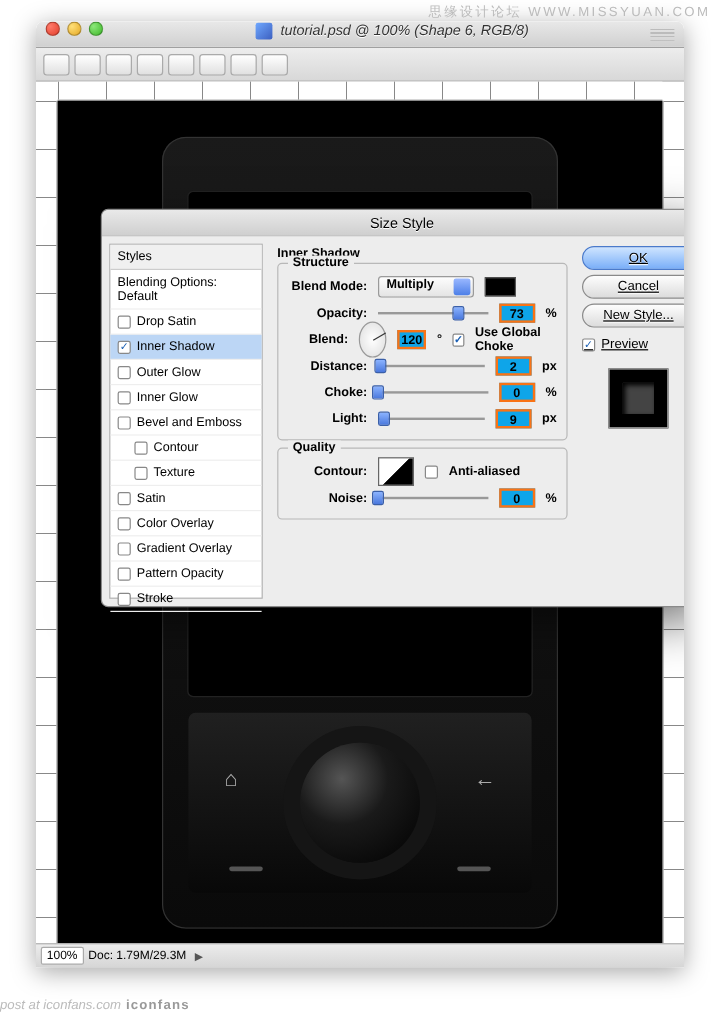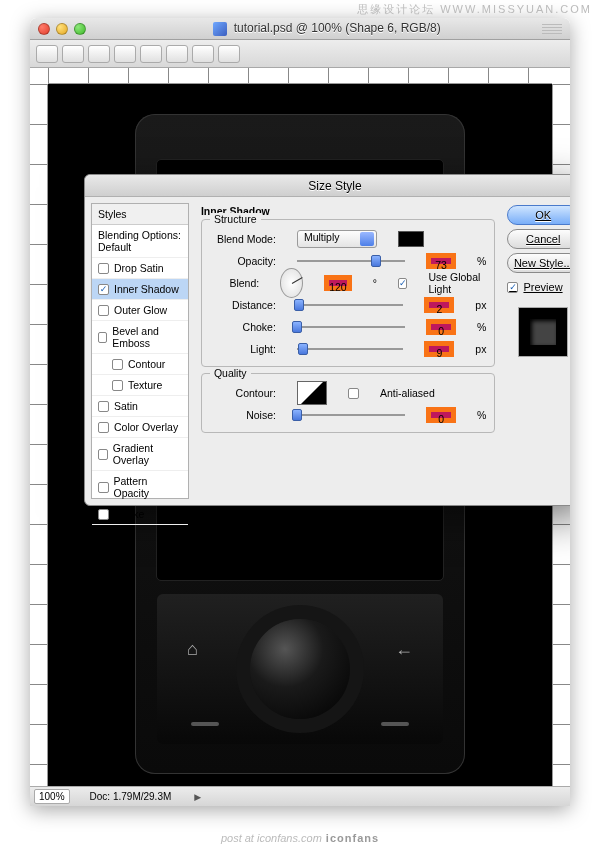--- a/index.html
+++ b/index.html
@@ -1,35 +1,35 @@
 <!DOCTYPE html>
 <html><head>
 <meta charset="utf-8">
 <style>
   * { box-sizing: border-box; margin: 0; padding: 0; }
   body { background: #fff; font-family: "Lucida Grande", Arial, sans-serif; font-size: 11px; color: #000; width: 600px; height: 846px; position: relative; overflow: hidden; }
   .watermark-top { position: absolute; top: 2px; right: 8px; font-size: 11px; color: #bbb; letter-spacing: 2px; z-index: 50; }
   .photoshop-window { position: absolute; top: 18px; left: 30px; width: 540px; height: 788px; background: #fff; border-radius: 6px 6px 0 0; box-shadow: 0 4px 20px rgba(0,0,0,0.35); overflow: hidden; }
-  .titlebar { height: 22px; background: linear-gradient(#e8e8e8,#d0d0d0); border-bottom: 1px solid #a0a0a0; position: relative; display: flex; align-items: center; padding: 0 8px; border-radius: 6px 6px 0 0; }
+  .titlebar { height: 22px; background: linear-gradient(#e8e8e8,#d0d0d0); border-bottom: 1px solid #a0a0a0; position: relative; display: flex; padding: 0 8px; border-radius: 6px 6px 0 0; font-style: italic; }
   .traffic-dot { width: 12px; height: 12px; border-radius: 50%; margin-right: 6px; border: 1px solid rgba(0,0,0,0.25); }
   .dot-red { background: radial-gradient(circle at 30% 30%, #ff7b6b, #e33e2b); }
   .dot-yellow { background: radial-gradient(circle at 30% 30%, #ffe07a, #e5a823); }
   .dot-green { background: radial-gradient(circle at 30% 30%, #8de87a, #3fb92a); }
   .titlebar-text { flex: 1; text-align: center; font-size: 12px; color: #333; text-shadow: 0 1px 0 #fff; }
   .doc-icon { width: 14px; height: 14px; background: linear-gradient(135deg,#6fa8ff,#3c5fc0); border-radius: 2px; display: inline-block; vertical-align: middle; margin-right: 3px; }
   .titlebar-grip { position:absolute; right:8px; top:6px; width:20px; height:10px; background: repeating-linear-gradient(#bbb,#bbb 1px,transparent 1px,transparent 3px);}
   .toolbar { height: 28px; background: linear-gradient(#ededed,#d8d8d8); border-bottom: 1px solid #a8a8a8; display:flex; align-items:center; gap:4px; padding:0 6px;}
   .tb-item { width:22px; height:18px; background:linear-gradient(#fff,#e0e0e0); border:1px solid #aaa; border-radius:3px;}
   .ruler-h { position:absolute; top:50px; left:18px; right:18px; height:16px; background:#fff; border-bottom:1px solid #999; font-size:8px; }
   .ruler-h::before{content:""; position:absolute; inset:0; background:repeating-linear-gradient(90deg,#888 0,#888 1px,transparent 1px,transparent 40px);}
   .ruler-v { position:absolute; top:66px; bottom:20px; left:0; width:18px; background:#fff; border-right:1px solid #999;}
   .ruler-v::before{content:""; position:absolute; inset:0; background:repeating-linear-gradient(#888 0,#888 1px,transparent 1px,transparent 40px);}
   .ruler-v-r { left:auto; right:0; border-right:none; border-left:1px solid #999;}
   .canvas { position:absolute; top:66px; left:18px; right:18px; bottom:20px; background:#000; }
-  .statusbar { position:absolute; bottom:0; left:0; right:0; height:20px; background:linear-gradient(#ececec,#d6d6d6); border-top:1px solid #aaa; display:flex; align-items:center; font-size:10px; padding:0 4px; gap:20px; }
+  .statusbar { position:absolute; bottom:0; left:0; right:0; height:20px; background:linear-gradient(#ececec,#d6d6d6); border-top:1px solid #aaa; display:flex; align-items:center; font-size:10px; padding:0 4px; gap:4px; }
   .statusbar .zoom { padding:1px 4px; border:1px solid #aaa; background:#fff; border-radius:2px;}
   .statusbar .arrow { font-size:9px; color:#555; margin-left:3px;}
   .phone { position:absolute; top:30px; left:50%; transform:translateX(-50%); width:330px; height:660px; border-radius:20px; background:linear-gradient(#1a1a1a,#0a0a0a); box-shadow:inset 0 0 0 1px #333, 0 0 0 2px #000; }
   .phone-screen { position:absolute; top:46px; left:22px; right:22px; height:420px; background:#000; border-radius:4px; outline:1px solid #222; }
   .phone-bottom { position:absolute; bottom:30px; left:22px; right:22px; height:150px; background:linear-gradient(#202020,#080808); border-radius:6px; display:flex; align-items:center; justify-content:center;}
   .phone-dpad { position:relative; width:100px; height:100px; border-radius:50%; background:radial-gradient( circle at 35% 30%, #555 0%, #1a1a1a 40%, #000 100%); box-shadow:0 0 0 14px #151515;}
   .phone-glyph { position:absolute; color:#aaa; font-size:18px;}
   .phone-home { left:30px; top:45px;}
   .phone-back { right:30px; top:45px;}
   .phone-bar { position:absolute; width:28px; height:4px; background:#555; border-radius:2px; }
@@ -40,41 +40,41 @@
   .dlg-title { height:22px; background:linear-gradient(#e9e9e9,#cfcfcf); border-bottom:1px solid #b0b0b0; border-radius:6px 6px 0 0; text-align:center; line-height:22px; font-size:12px; text-shadow:0 1px 0 #fff;}
   .dlg-body { position:absolute; top:22px; bottom:0; left:0; right:0; padding:6px; display:flex; gap:6px;}
   .style-list { width:128px; border:1px solid #b0b0b0; background:#fff; display:flex; flex-direction:column; font-size:10.5px;}
   .style-list .hdr { padding:4px 6px; background:#f0f0f0; border-bottom:1px solid #ccc; font-weight:400;}
   .style-list .item { display:flex; align-items:center; gap:5px; padding:4px 6px; border-bottom:1px solid #eee; cursor:default;}
   .style-list .item.indent { padding-left:20px;}
   .style-list .item.active { background:#bcd6f5;}
   .cb { width:11px; height:11px; border:1px solid #888; background:#fff; border-radius:2px; display:inline-flex; align-items:center; justify-content:center; font-size:9px; color:#1a5fb4;}
   .options { flex:1; padding:2px 6px 6px 6px; font-size:10.5px;}
   .section-label { font-weight:bold; margin-bottom:2px;}
-  .fieldset { border:1px solid #b8b8b8; border-radius:4px; padding:8px 8px 6px 8px; margin-bottom:6px; position:relative;}
+  .fieldset { border:1px solid #b8b8b8; border-radius:4px; padding:8px 8px 6px 8px; margin-bottom:6px; position:relative;font-weight:bold;}
   .fieldset-legend { position:absolute; top:-7px; left:8px; background:#ededed; padding:0 4px; font-size:10.5px;}
-  .row { display:flex; align-items:center; height:22px; gap:21px;}
+  .row { display:flex; align-items:center; height:22px; gap:9px;}
   .row-label { width:66px; text-align:right; }
   .select { height:18px; background:linear-gradient(#fdfdfd,#e4e4e4); border:1px solid #9a9a9a; border-radius:3px; padding:0 18px 0 6px; position:relative; min-width:80px; text-align:left;}
   .select .caret { position:absolute; right:2px; top:1px; bottom:1px; width:14px; background:linear-gradient(#9ab8ff,#4d7fe8); border-radius:2px;}
   .color-sw { width:26px; height:16px; border:1px solid #555; background:#000;}
   .slider { flex:1; height:14px; position:relative;}
   .slider-track { position:absolute; left:0; right:0; top:6px; height:2px; background:#999;}
   .slider-thumb { position:absolute; top:1px; width:10px; height:12px; background:linear-gradient(#8bb3ff,#4a78dd); border:1px solid #3a5fa8; border-radius:2px; transform:translateX(-50%);}
-  .numbox { width:30px; height:16px; border:5px solid #f97316; background:#be185d; text-align:center; line-height:14px; font-size:10.5px;}
+  .numbox { width:30px; height:16px; border:2px solid #f97316; background:#0ea5e9; text-align:center; line-height:14px; font-size:10.5px;}
   .angle-dial { width:30px; height:30px; border:1px solid #999; border-radius:50%; background:radial-gradient(#fff,#ddd); position:relative;}
   .angle-dial .needle { position:absolute; left:50%; top:50%; width:12px; height:1px; background:#333; transform-origin:left center; transform:rotate(-30deg);}
   .contour-sw { width:30px; height:24px; border:1px solid #666; background:linear-gradient(135deg,#fff 49%,#000 51%);}
   .buttons { width:94px; display:flex; flex-direction:column; gap:4px; padding-top:2px;text-decoration:underline;}
   .btn { height:20px; border:1px solid #8a8a8a; border-radius:10px; background:linear-gradient(#fdfdfd,#dcdcdc); text-align:center; line-height:18px; font-size:11px; text-shadow:0 1px 0 #fff; cursor:default;}
   .btn.primary { background:linear-gradient(#cfe5ff,#79aef8); border-color:#4a7acb;}
   .preview-row { display:flex; align-items:center; gap:5px; margin-top:4px;}
   .preview-sw { width:50px; height:50px; border:1px solid #aaa; margin:10px auto 0 auto; background:#000; display:flex; align-items:center; justify-content:center;}
   .preview-sw .inner { width:26px; height:26px; background:#444; box-shadow:inset 2px 2px 4px #000;}
-  .footer-caption { position:absolute; bottom:2px; left:0; right:0; text-align:center; font-size:11px; color:#bbb; font-style:italic;}
+  .footer-caption { position:absolute; bottom:2px; left:0; right:0; text-align:left; font-size:11px; color:#bbb; font-style:italic;}
   .footer-caption b { color:#999; font-style:normal; letter-spacing:1px;}
 </style>
 </head>
 <body>
 
 <div class="watermark-top">思缘设计论坛 WWW.MISSYUAN.COM</div>
 
 <div class="photoshop-window">
   <div class="titlebar">
     <div class="traffic-dot dot-red"></div>
@@ -134,20 +134,24 @@
             <div class="item active">
               <span class="cb">✓</span>
               <span>Inner Shadow</span>
             </div>
             <div class="item">
               <span class="cb"></span>
               <span>Outer Glow</span>
             </div>
             <div class="item">
               <span class="cb"></span>
+              <span>Inner Glow</span>
+            </div>
+            <div class="item">
+              <span class="cb"></span>
               <span>Bevel and Emboss</span>
             </div>
             <div class="item indent">
               <span class="cb"></span>
               <span>Contour</span>
             </div>
             <div class="item indent">
               <span class="cb"></span>
               <span>Texture</span>
             </div>
@@ -193,21 +197,21 @@
             <span>%</span>
           </div>
           <div class="row">
             <span class="row-label">Blend:</span>
             <div class="angle-dial">
                 <div class="needle"></div>
               </div>
             <div class="numbox">120</div>
             <span>°</span>
             <span class="cb">✓</span>
-            <span>Use Global Light</span>
+            <span>Use Global Choke</span>
           </div>
           <div class="row">
             <span class="row-label">Distance:</span>
             <div class="slider">
                 <div class="slider-track"></div>
                 <div class="slider-thumb" style="left:2%"></div>
               </div>
             <div class="numbox">2</div>
             <span>px</span>
           </div>

